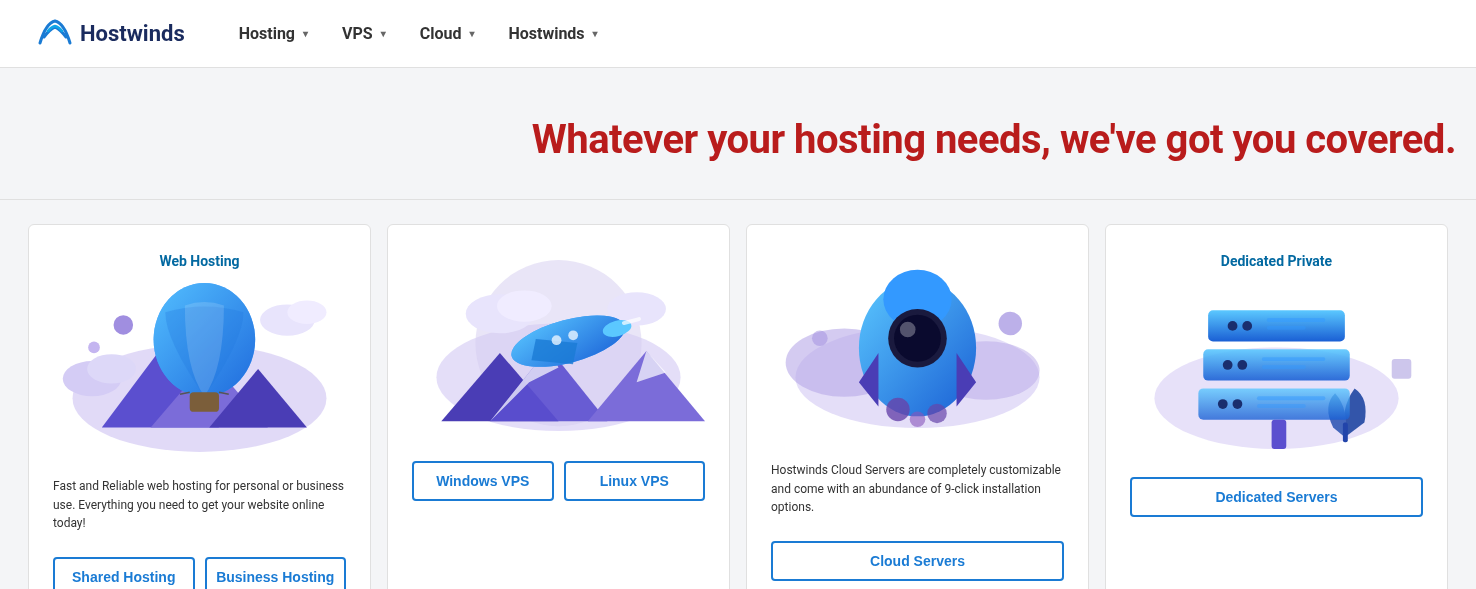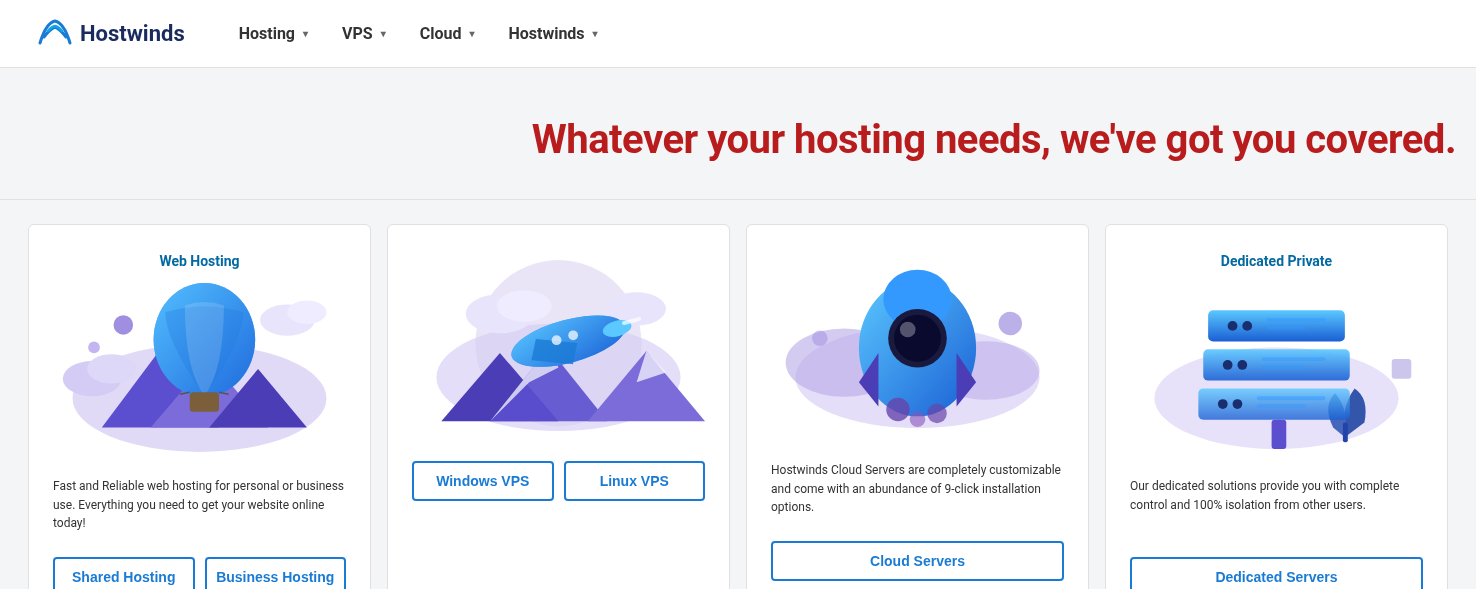--- a/index.html
+++ b/index.html
@@ -343,20 +343,19 @@
 
           <rect x="70" y="120" width="155" height="32" rx="5" fill="url(#serverGrad)" opacity="0.8"></rect>
           <circle cx="95" cy="136" r="5" fill="#1a2e6e"></circle>
           <circle cx="110" cy="136" r="5" fill="#1a2e6e"></circle>
           <rect x="130" y="128" width="70" height="4" rx="2" fill="#3399ff" opacity="0.5"></rect>
           <rect x="130" y="136" width="50" height="4" rx="2" fill="#3399ff" opacity="0.4"></rect>
 
           <rect x="145" y="152" width="15" height="30" rx="3" fill="#5b4fcf"></rect>
         </svg>
       </div>
-      <p class="card-desc">Our dedicated solutions provide you with complete control and 100% isolation from other users.</p>
       <div class="card-buttons">
         <button class="card-btn">Dedicated Servers</button>
       </div>
     </div>
 
   </div>
 </section>
 
 </body></html>

